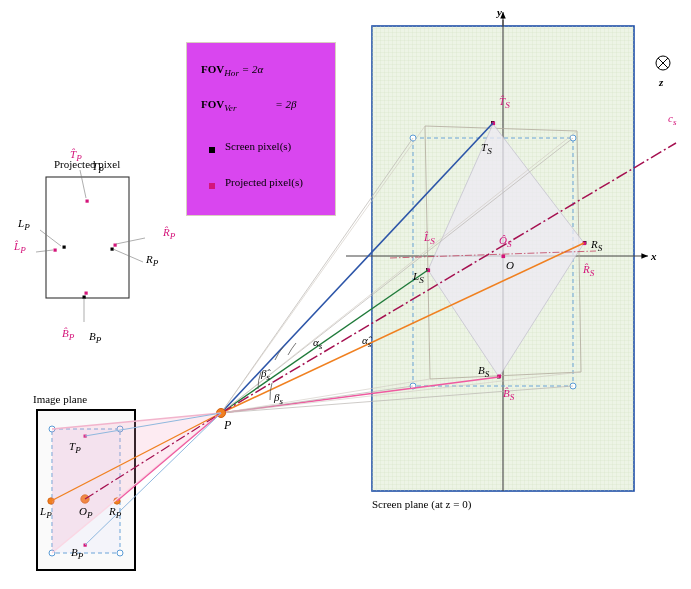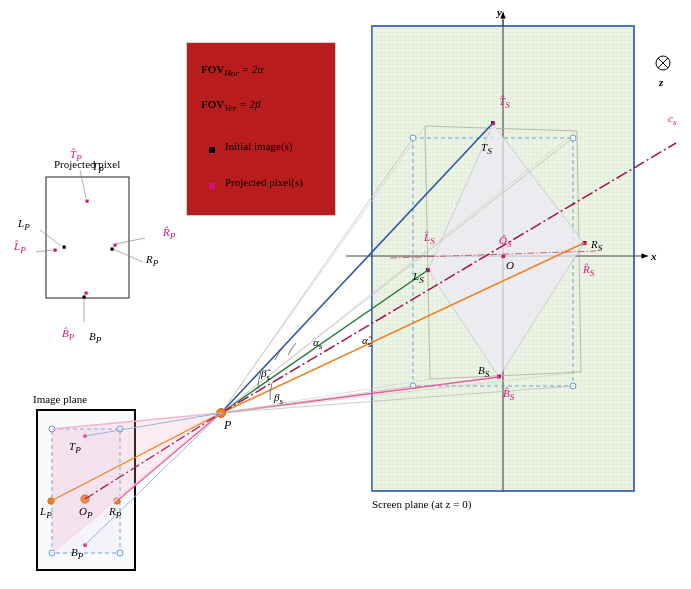--- a/index.html
+++ b/index.html
@@ -3,21 +3,21 @@
 <meta charset="utf-8">
 <style>
   html,body{margin:0;padding:0;background:#ffffff;}
   body{width:691px;height:589px;font-family:"Liberation Serif",serif;}
   #root{position:relative;width:691px;height:589px;overflow:hidden;background:#fff;}
   svg#scene{position:absolute;left:0;top:0;width:691px;height:589px;}
   .lbl{position:absolute;font-family:"Liberation Serif",serif;font-size:11px;color:#000;white-space:nowrap;}
   .lbl.it{font-style:italic;}
   .lbl.pink{color:#d4147a;}
   .lbl.bold{font-weight:bold;}
-  .legendbox{position:absolute;left:186px;top:42px;width:148px;height:172px;background:#b91c1c;border:1px solid #d9cfc0;}
+  .legendbox{position:absolute;left:186px;top:42px;width:148px;height:172px;background:#d946ef;border:1px solid #d9cfc0;}
   .legend-line{position:absolute;font-family:"Liberation Serif",serif;font-size:11px;color:#000;white-space:nowrap;}
   .sw{position:absolute;width:6px;height:6px;}
   .sw.black{background:#000;}
   .sw.pink{background:#d4147a;}
 </style>
 </head>
 <body>
 
 <div id="root">
 
@@ -154,24 +154,24 @@
       <line x1="85" y1="436" x2="221" y2="413" stroke="#8fb8de" stroke-width="1"></line>
       <line x1="85" y1="545" x2="221" y2="413" stroke="#8fb8de" stroke-width="1"></line>
     </g>
   </svg>
 
   <div class="legendbox">
     <div class="legend-line" style="left:14px;top:20px;">
       <b>FOV</b><sub style="font-style:italic;">Hor</sub><span style="font-style:italic;"> = 2α</span>
     </div>
     <div class="legend-line" style="left:14px;top:55px;">
-      <b>FOV</b><sub style="font-style:italic;">Ver</sub><span style="font-style:italic;"> = 2β</span>
+      <b>FOV</b><sub style="font-style:italic;">Ver</sub><span style="font-style:italic;margin-left:36px;"> = 2β</span>
     </div>
     <div class="sw black" style="left:22px;top:104px;"></div>
-    <div class="legend-line" style="left:38px;top:97px;">Initial image(s)</div>
+    <div class="legend-line" style="left:38px;top:97px;">Screen pixel(s)</div>
     <div class="sw pink" style="left:22px;top:140px;"></div>
     <div class="legend-line" style="left:38px;top:133px;">Projected pixel(s)</div>
   </div>
 
   <div class="lbl" style="left:54px;top:158px;">Projected pixel</div>
   <div class="lbl" style="left:33px;top:393px;">Image plane</div>
   <div class="lbl" style="left:372px;top:498px;">Screen plane (at z = 0)</div>
 
   <div class="lbl it bold" style="left:497px;top:6px;">y</div>
   <div class="lbl it bold" style="left:651px;top:250px;">x</div>

